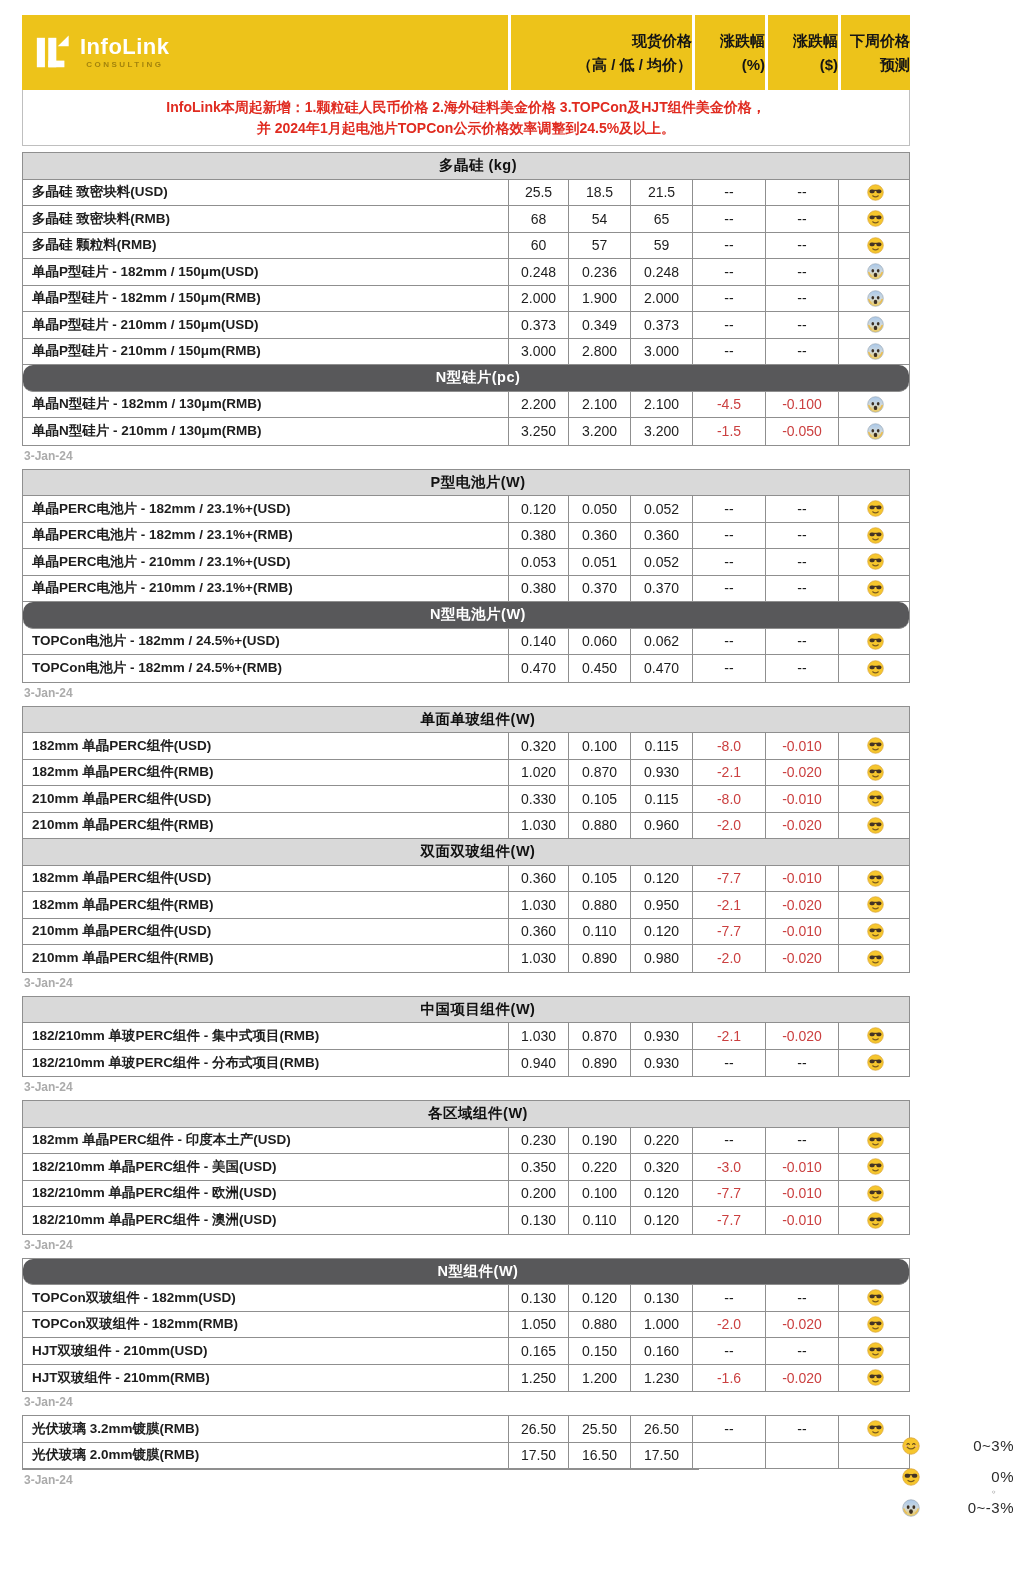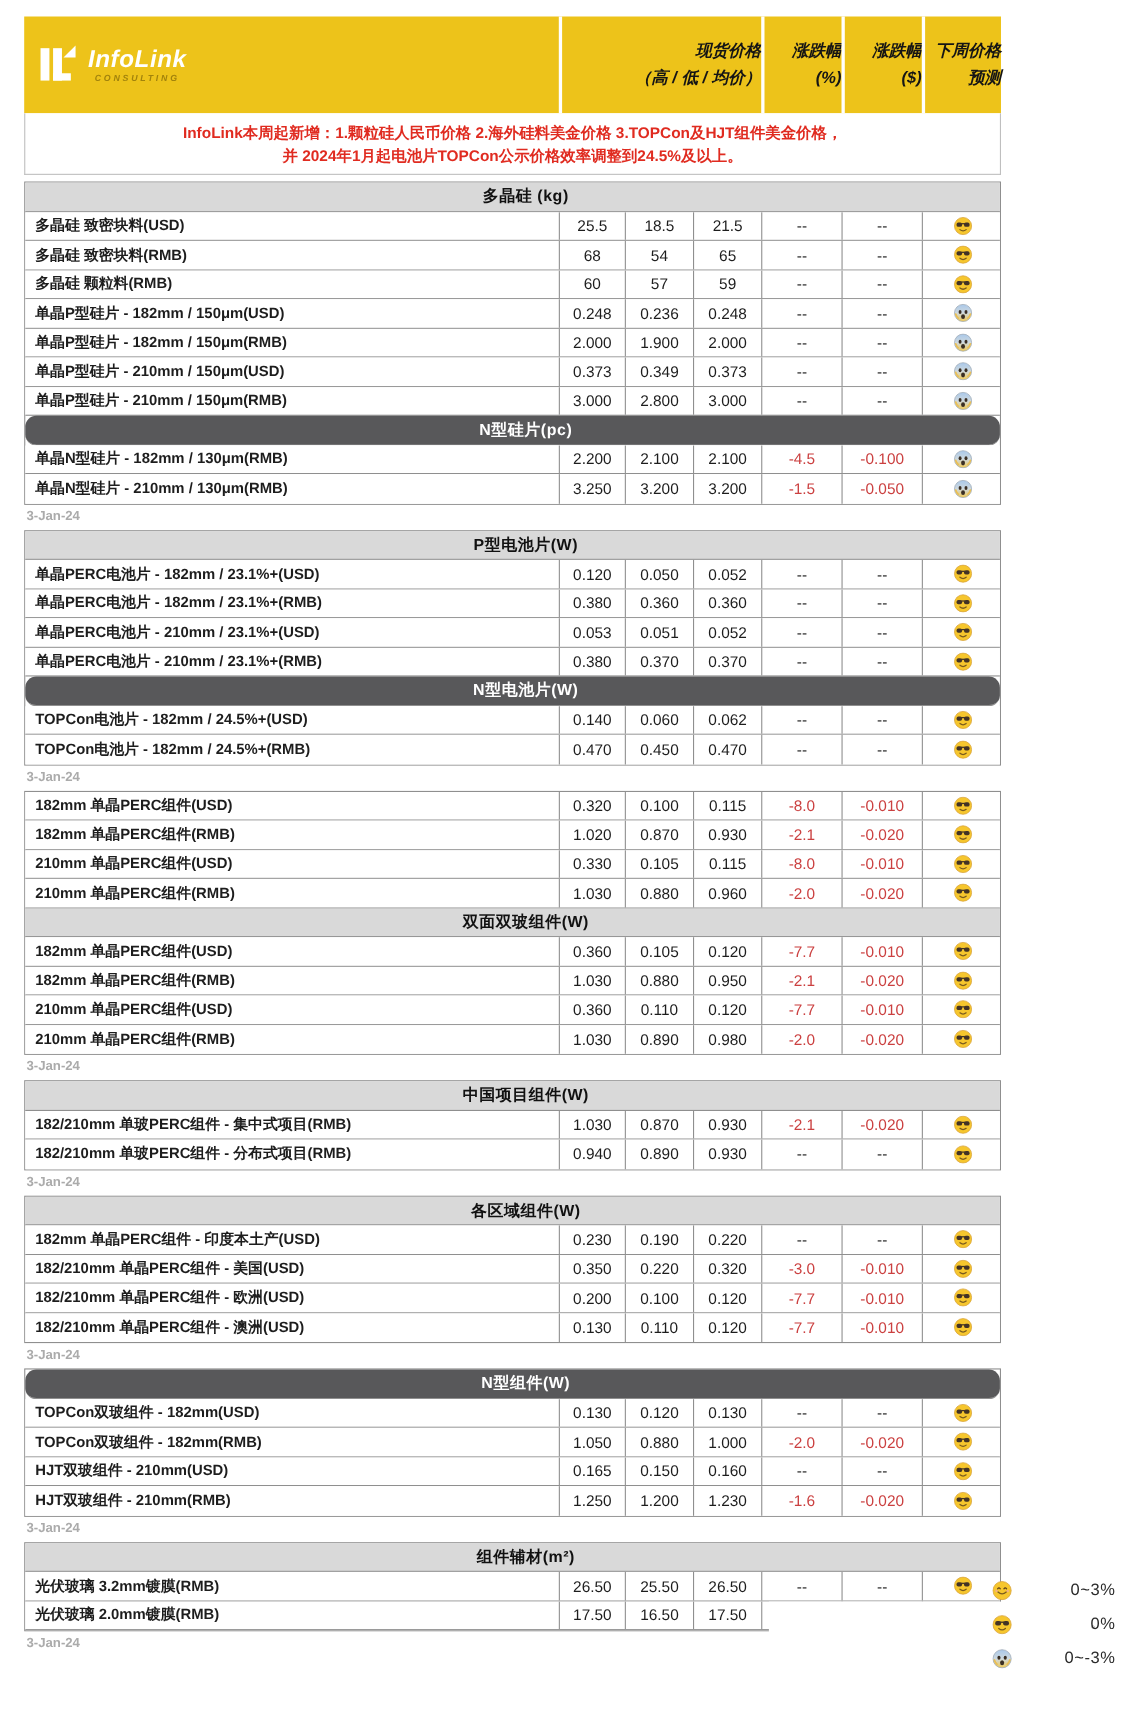--- a/index.html
+++ b/index.html
@@ -6,21 +6,21 @@
   .page{
     position:relative; width:1024px; height:1578px; background:#ffffff;
     font-family:"Liberation Sans","DejaVu Sans",sans-serif; color:#1a1a1a;
     overflow:hidden;
   }
   .content{position:absolute; left:22px; top:15px; width:888px;}
 
   
   .yellow-header{
     display:grid; grid-template-columns:486px 184px 73px 73px 72px;
-    background:#EDC31A; height:88px; box-sizing:border-box;font-style:italic;
+    background:#EDC31A; height:75px; box-sizing:border-box;
   }
   .hcell{
     display:flex; flex-direction:column; justify-content:center; align-items:flex-end;
     font-weight:bold; font-size:15px; line-height:24px; color:#151515; text-align:center;
     box-sizing:border-box;
   }
   .hcell + .hcell{border-left:3px solid #ffffff;}
   .hcell.name-col{align-items:flex-start; justify-content:center; padding-left:12px;}
   .logo{display:flex; align-items:center; gap:8px;}
   .logo-text .brand{color:#ffffff; font-size:22px; font-weight:bold; letter-spacing:.5px; line-height:24px;}
@@ -459,20 +459,21 @@
                   <rect x="13.2" y="7.6" width="7.2" height="5.4" rx="2.4" fill="#433325"></rect>
                   <rect x="9.6" y="8.2" width="4.8" height="1.6" fill="#433325"></rect>
                   <path d="M8 16.6 q4 3.4 8 0" stroke="#7A5B1E" stroke-width="1.6" fill="none" stroke-linecap="round"></path>
                 </svg>
               </span>
             </div>
           </div>
         </div>
         <div class="date-label">3-Jan-24</div>
         <div class="price-table">
+          <div class="section-header">单面单玻组件(W)</div>
           <div class="p-row">
             <div class="p-cell label">182mm 单晶PERC组件(USD)</div>
             <div class="p-cell num">0.320</div>
             <div class="p-cell num">0.100</div>
             <div class="p-cell num">0.115</div>
             <div class="p-cell num neg">-8.0</div>
             <div class="p-cell num neg">-0.010</div>
             <div class="p-cell">
               <span>
                 <svg class="emoji" viewBox="0 0 24 24">
@@ -817,21 +818,20 @@
                   <rect x="13.2" y="7.6" width="7.2" height="5.4" rx="2.4" fill="#433325"></rect>
                   <rect x="9.6" y="8.2" width="4.8" height="1.6" fill="#433325"></rect>
                   <path d="M8 16.6 q4 3.4 8 0" stroke="#7A5B1E" stroke-width="1.6" fill="none" stroke-linecap="round"></path>
                 </svg>
               </span>
             </div>
           </div>
         </div>
         <div class="date-label">3-Jan-24</div>
         <div class="price-table">
-          <div class="section-header">组件辅材(m²)</div>
           <div class="p-row">
             <div class="p-cell label">光伏玻璃 3.2mm镀膜(RMB)</div>
             <div class="p-cell num">26.50</div>
             <div class="p-cell num">25.50</div>
             <div class="p-cell num">26.50</div>
             <div class="p-cell num">--</div>
             <div class="p-cell num">--</div>
             <div class="p-cell">
               <span>
                 <svg class="emoji" viewBox="0 0 24 24">

